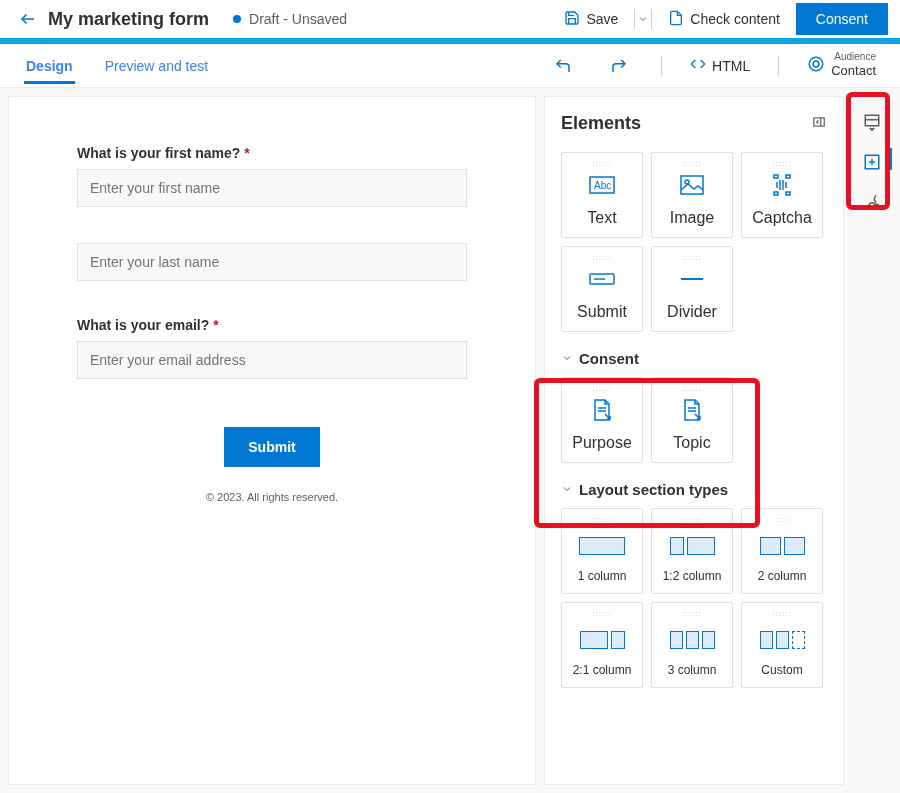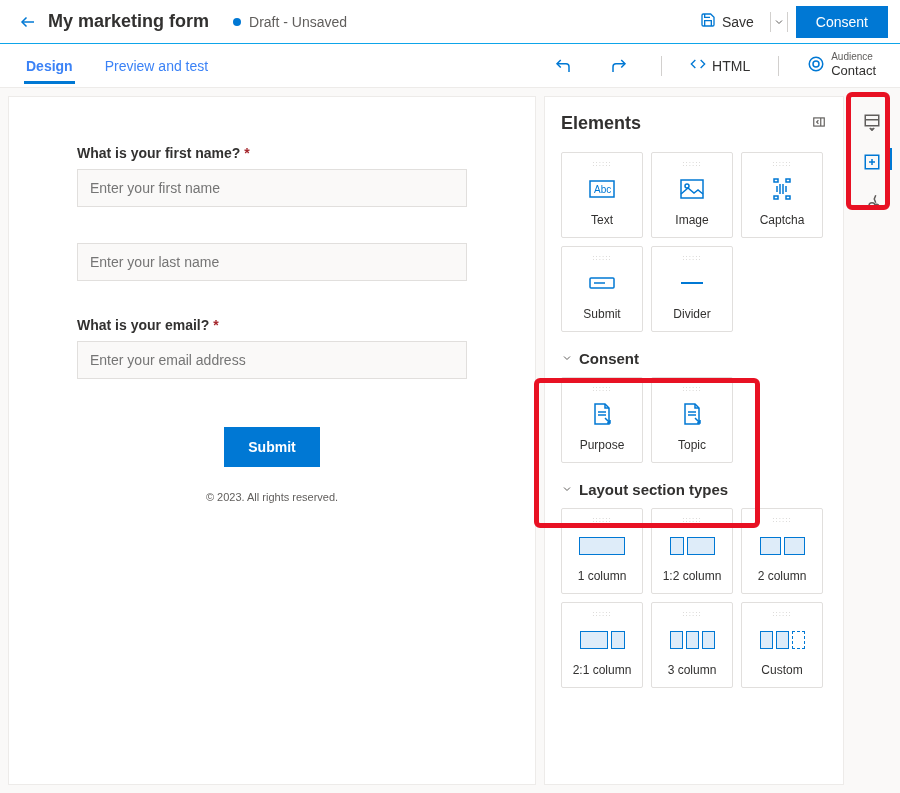--- a/index.html
+++ b/index.html
@@ -13,21 +13,21 @@
     height: 793px;
     overflow: hidden;
   }
 
   
   .header {
     display: flex;
     align-items: center;
     height: 44px;
     padding: 0 12px;
-    border-bottom: 1px solid #0ea5e9;
+    border-bottom: 6px solid #0ea5e9;
   }
   .back-arrow {
     width: 32px;
     height: 32px;
     display: flex;
     align-items: center;
     justify-content: center;
     color: #0078d4;
     cursor: pointer;
   }
@@ -101,20 +101,21 @@
   .tab.active {
     font-weight: 600;
     border-bottom: 3px solid #0078d4;
     padding-bottom: 7px;
   }
   .sub-actions {
     margin-left: auto;
     display: flex;
     align-items: center;
     gap: 28px;
+    text-align: right;
   }
   .icon-btn {
     width: 28px;
     height: 28px;
     display: flex;
     align-items: center;
     justify-content: center;
     color: #0078d4;
     cursor: pointer;
   }
@@ -251,21 +252,21 @@
     width: 28px;
     height: 24px;
     margin-top: 18px;
     display: flex;
     align-items: center;
     justify-content: center;
     color: #0078d4;
   }
   .el-label {
     margin-top: 12px;
-    font-size: 12px;
+    font-size: 16px;
     color: #323130;
   }
 
   .section-hdr {
     display: flex;
     align-items: center;
     gap: 6px;
     padding: 18px 16px 10px 16px;
     font-weight: 600;
     font-size: 15px;
@@ -363,20 +364,29 @@
             <polyline points="17 21 17 13 7 13 7 21"></polyline>
             <polyline points="7 3 7 8 15 8"></polyline>
           </svg>
       </span>
       <span>Save</span>
     </div>
     <div class="chev-split">
       <svg width="12" height="12" viewBox="0 0 24 24" fill="none" stroke="currentColor" stroke-width="2">
           <polyline points="6 9 12 15 18 9"></polyline>
         </svg>
+    </div>
+    <div class="cmd">
+      <span style="color:#0078d4">
+        <svg width="16" height="16" viewBox="0 0 24 24" fill="none" stroke="currentColor" stroke-width="2">
+            <path d="M14 2H6a2 2 0 0 0-2 2v16a2 2 0 0 0 2 2h12a2 2 0 0 0 2-2V8z"></path>
+            <polyline points="14 2 14 8 20 8"></polyline>
+          </svg>
+      </span>
+      <span>Check content</span>
     </div>
     <button class="btn-primary">Consent</button>
   </div>
 </div>
 
 <div class="subheader">
   <div class="tabs">
     <div class="tab active">Design</div>
     <div class="tab">Preview and test</div>
   </div>

